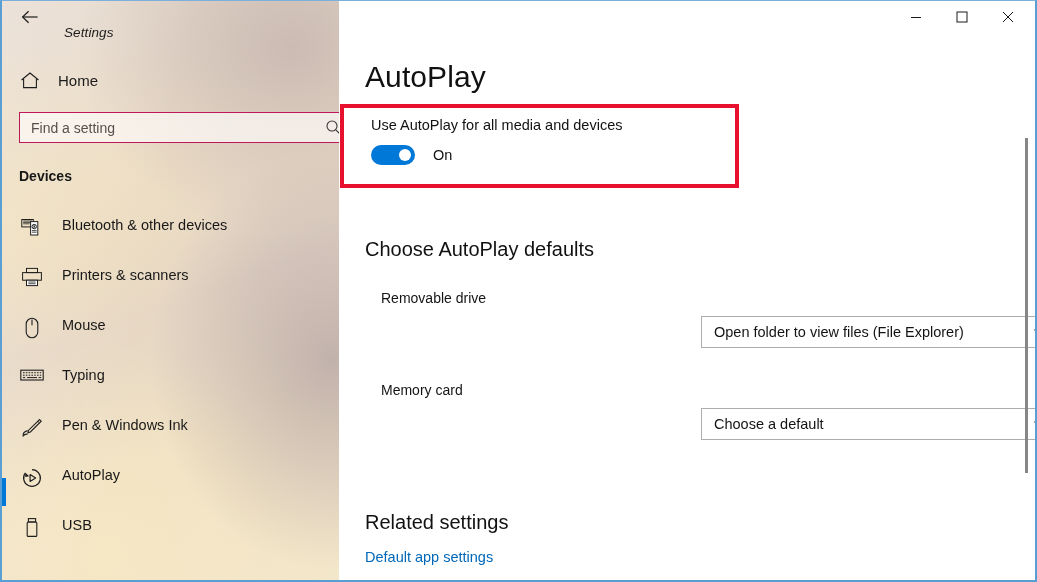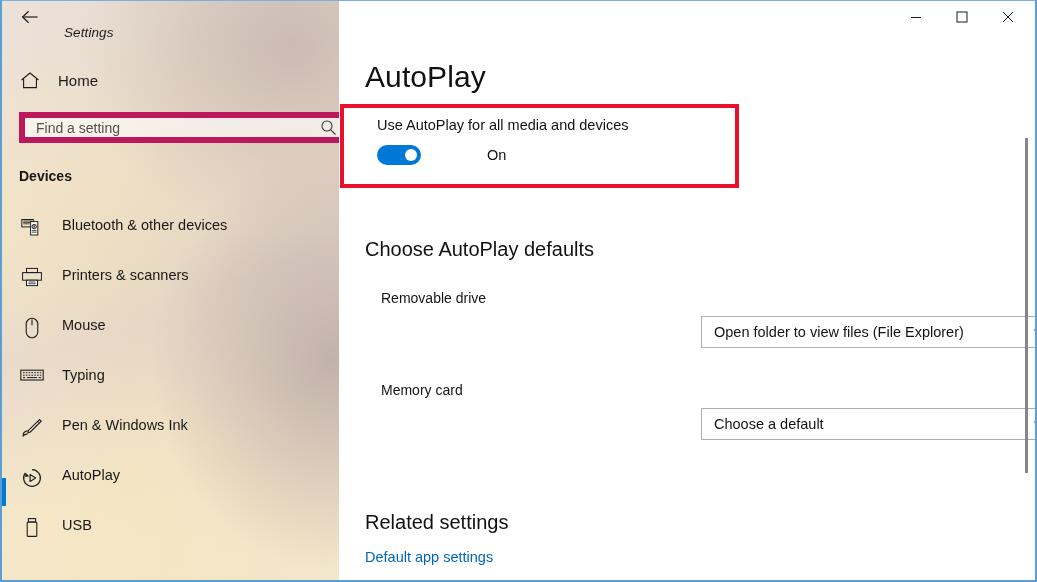--- a/index.html
+++ b/index.html
@@ -104,21 +104,21 @@
     font-size: 15px;
     color: #1b1b1b;
     margin-left: 6px;
   }
 
   #search-box {
     position: absolute;
     left: 17px; top: 111px;
     width: 335px; height: 31px;
     background: rgba(252,250,246,0.72);
-    border: 6px solid #be185d;
+    border: 1px solid #be185d;
     box-sizing: border-box;
     display: flex; align-items: center;
   }
   #search-input {
     border: 0; outline: none; background: transparent;
     font-family: "Liberation Sans", sans-serif;
     font-size: 14px;
     color: #3b3734;
     padding: 0 0 0 11px;
     flex: 1;
@@ -182,31 +182,30 @@
     position: absolute;
     left: 26px; top: 27px;
     font-size: 30px;
     font-weight: normal;
     color: #111111;
     letter-spacing: 0.1px;
   }
 
   #toggle-section {
     position: absolute;
-    left: 38px; top: 84px;
+    left: 32px; top: 84px;
   }
   #toggle-label {
     font-size: 14.5px;
     color: #121212;
   }
   #toggle-row {
     margin-top: 12px;
     display: flex;
     align-items: center;
-    gap: 48px;
   }
   #toggle-switch {
     width: 44px; height: 20px;
     border-radius: 10px;
     background: #0078d7;
     position: relative;
     flex: none;
   }
   #toggle-knob {
     position: absolute;

